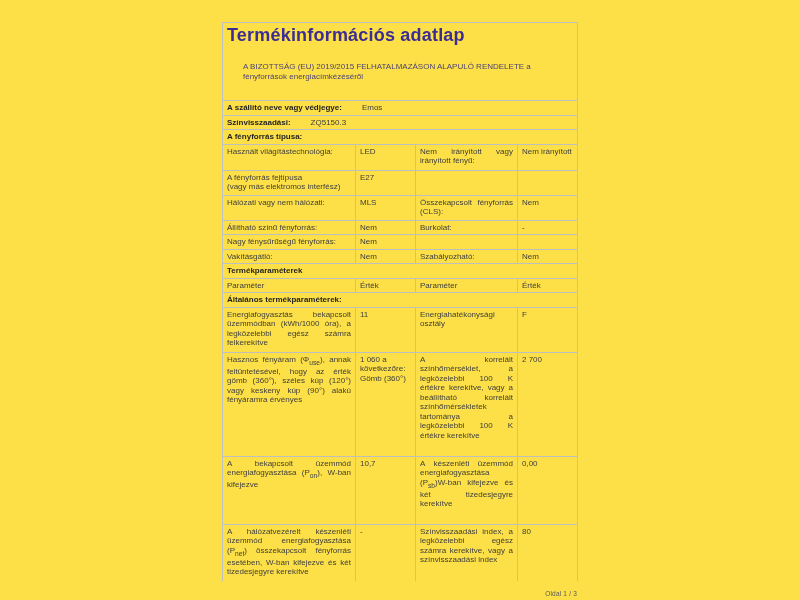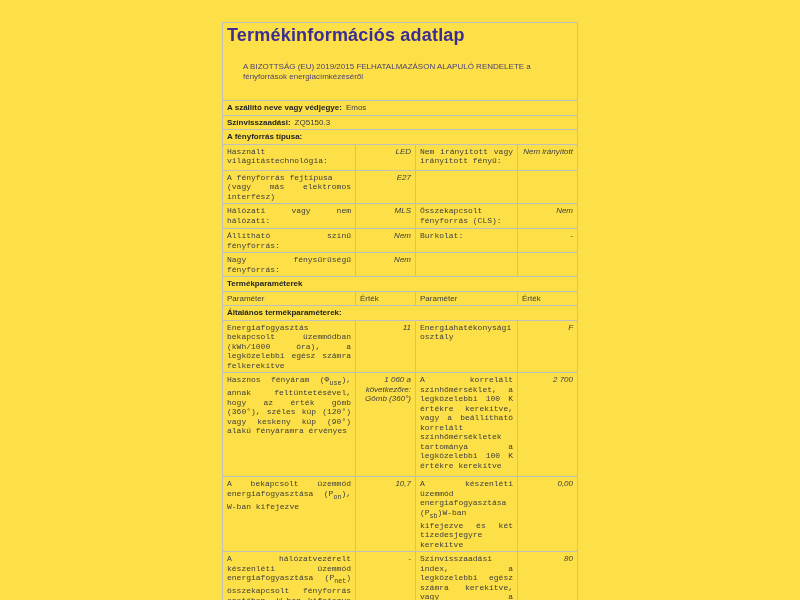--- a/index.html
+++ b/index.html
@@ -23,24 +23,24 @@
 
   td.title-cell{padding:5px 8px 4px 8px;}
   h1.doc-title{
     margin:0 0 4px 0;font-size:18px;line-height:21px;font-weight:bold;
     color:#3b2d91;letter-spacing:.2px;
   }
   p.doc-subtitle{margin:16px;font-size:8px;line-height:10px;color:#4a3f75;}
 
   td.info-cell{padding:4px 8px;white-space:nowrap;}
   .lbl{font-weight:bold;color:#1f1f1f;text-align:center;}
-  .val{color:#3d3d3d;margin-left:4px;}
+  .val{color:#3d3d3d;margin-left:20px;}
 
-  td.param{text-align:justify;font-family:Liberation Mono, monospace;}
-  td.value{text-align:right;font-style:italic;}
+  td.param{text-align:justify;}
+  td.value{text-align:left;}
   td.section{
     text-align:left;font-weight:bold;color:#1f1f1f;padding:3px 4px;
   }
   td.colhead{color:#3d3d3d;}
 
   tr.h-title td{height:46px;}
   tr.h-info td{height:9px;}
   tr.h-led td{height:21px;}
   tr.h-e27 td{height:20px;}
   tr.h-mls td{height:20px;}
@@ -126,20 +126,26 @@
           <td class="value">-</td>
         </tr>
 
         <tr class="h-1l">
           <td class="param">Nagy fénysűrűségű fényforrás:</td>
           <td class="value">Nem</td>
           <td class="param"></td>
           <td class="value"></td>
         </tr>
 
+        <tr class="h-1l">
+          <td class="param">Vakításgátló:</td>
+          <td class="value">Nem</td>
+          <td class="param">Szabályozható:</td>
+          <td class="value">Nem</td>
+        </tr>
 
         <tr>
           <td class="section" colspan="4">Termékparaméterek</td>
         </tr>
 
         <tr class="h-1l">
           <td class="colhead">Paraméter</td>
           <td class="colhead">Érték</td>
           <td class="colhead">Paraméter</td>
           <td class="colhead">Érték</td>

